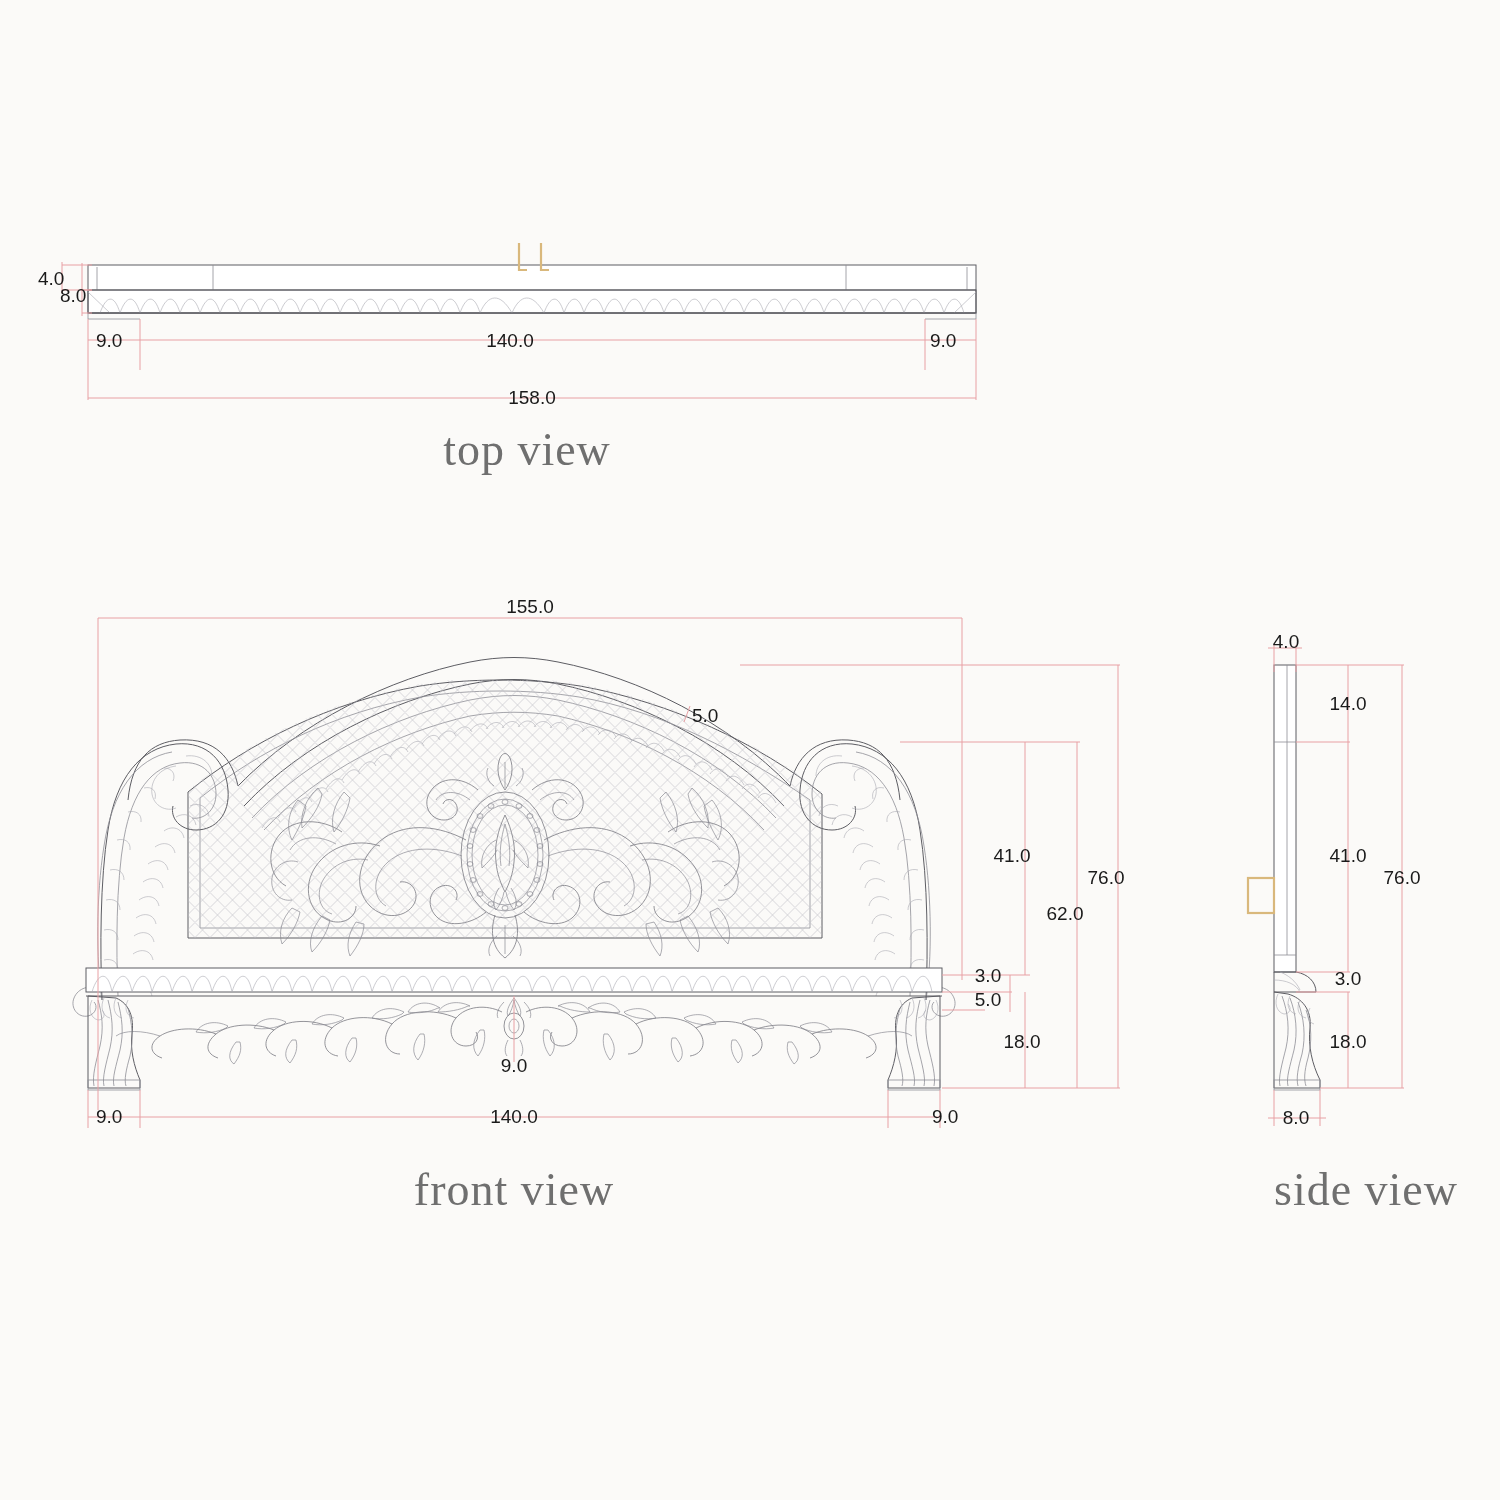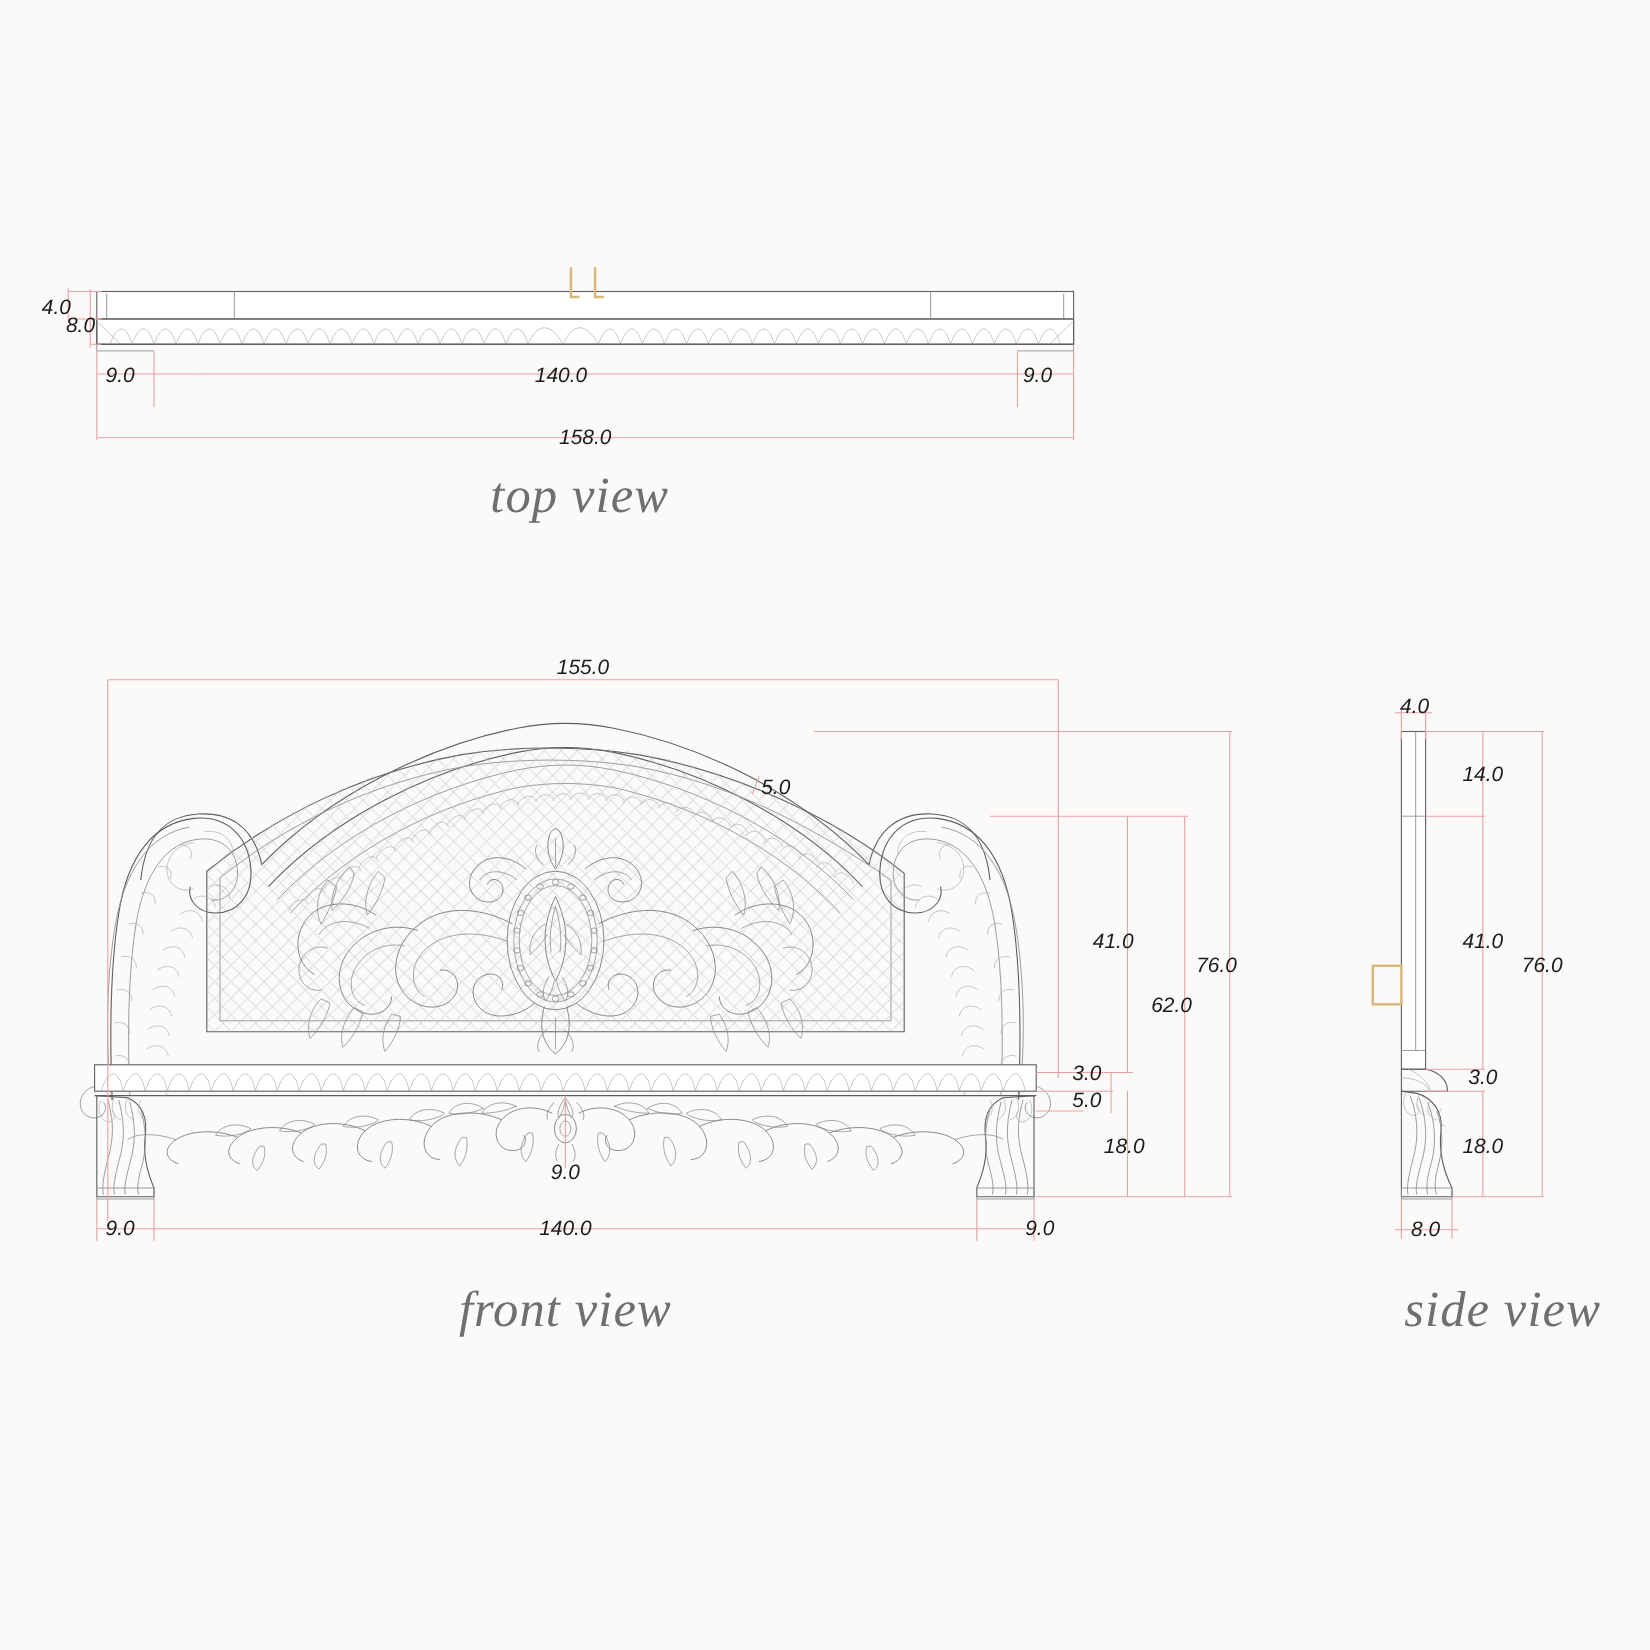--- a/index.html
+++ b/index.html
@@ -4,21 +4,21 @@
 <title>Headboard Technical Drawing</title>
 <style>
   html,body{margin:0;padding:0;}
   body{
     width:1500px;height:1500px;
     background:#fbfaf8;
     font-family:"Liberation Sans", sans-serif;
     overflow:hidden;
     position:relative;
   }
-  #sheet{position:absolute;inset:0;font-style:italic;}
+  #sheet{position:absolute;inset:0;}
   svg{display:block;}
   .viewlabel{
     font-family:"Liberation Serif", serif;
     fill:#6f6f6f;
     font-size:46px;
     letter-spacing:1px;
   }
   .dimtext{
     font-family:"Liberation Sans", sans-serif;
     fill:#1a1a1a;

